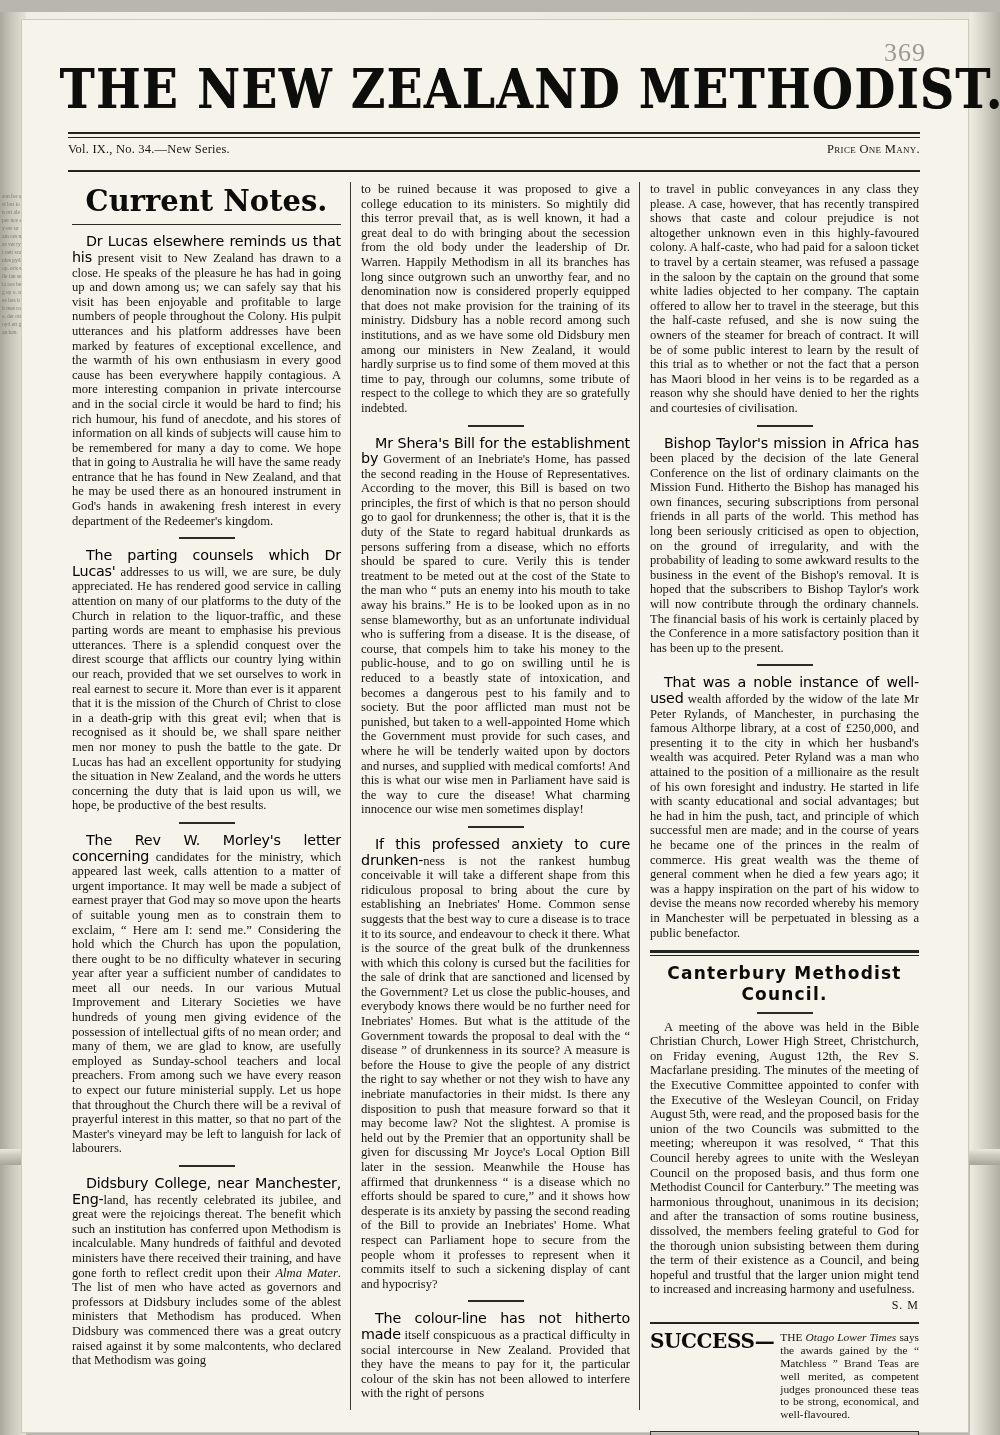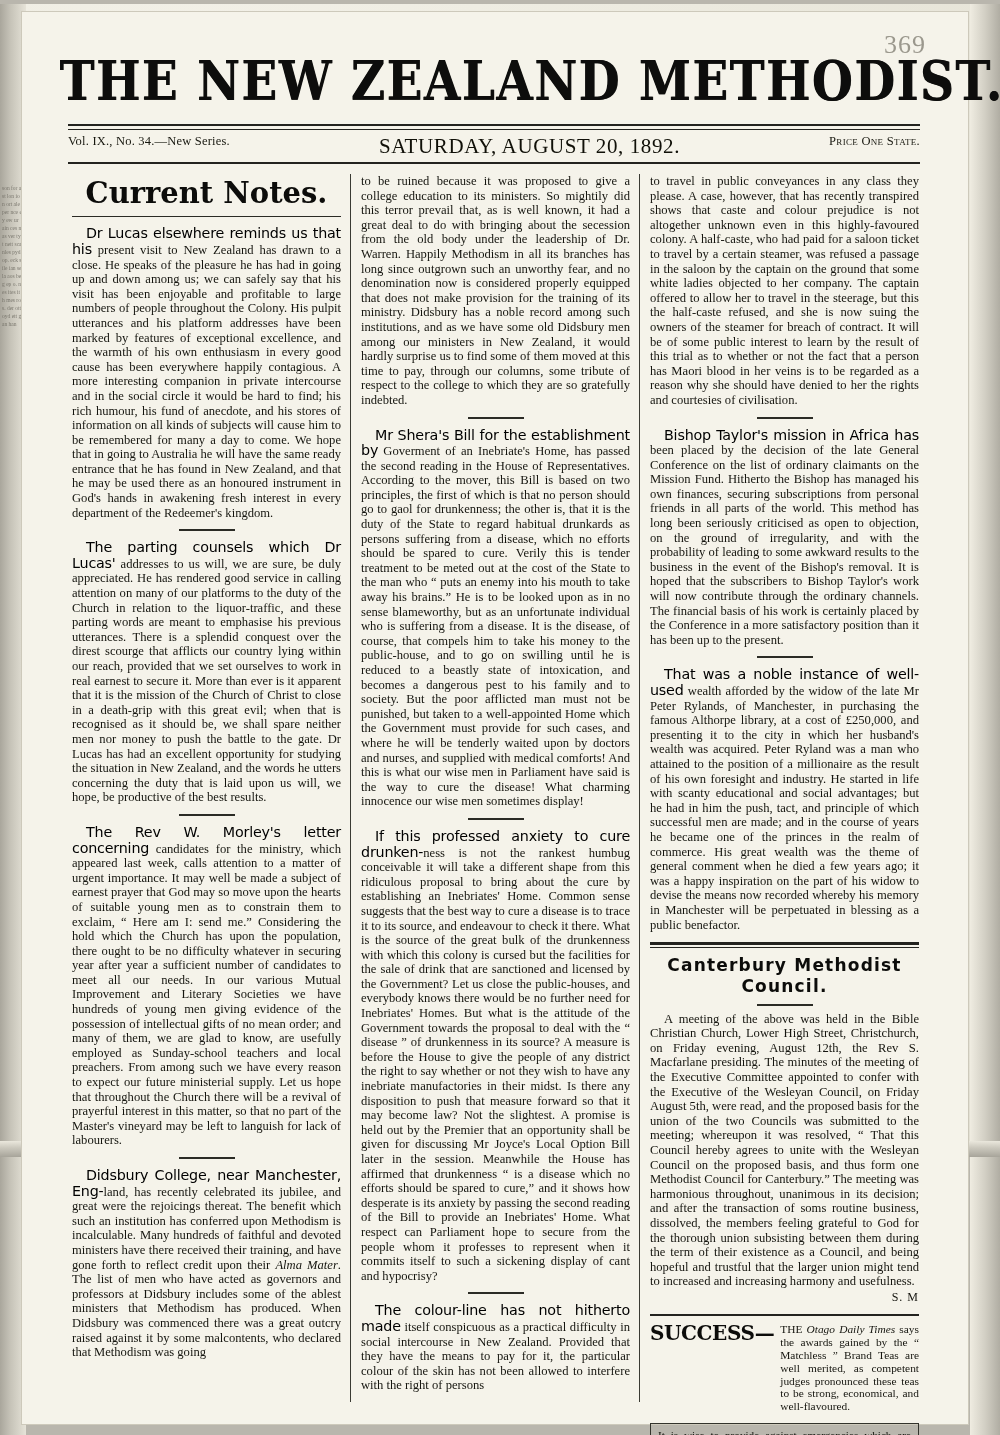--- a/index.html
+++ b/index.html
@@ -5,21 +5,21 @@
   html,body{margin:0;padding:0;}
   body{
     width:1000px;height:1435px;
     background:#b9b6ad;
     font-family:"Liberation Serif", serif;
     overflow:hidden;
     position:relative;
   }
   
   #sheet{
-    position:absolute;left:0;top:4px;width:1000px;height:1153px;
+    position:absolute;left:0;top:12px;width:1000px;height:1153px;
     background:
       radial-gradient(ellipse at 20% 10%, #f3f1e8 0%, #eceadf 45%, #e2dfd2 100%);
   }
   #page{
     position:absolute;left:22px;top:8px;width:946px;height:1412px;
     background:#f5f3ea;
     box-shadow:0 0 0 1px #cdc9bb;
   }
   
   #left-edge{
@@ -192,22 +192,21 @@
       <div class="masthead-title">THE NEW ZEALAND METHODIST.</div>
     </div>
 
     <div class="rule-double" style="top:112px">
       <div class="r1"></div>
         <div class="r2"></div>
     </div>
 
     <div class="infoline">
       <div class="vol">Vol. IX., No. 34.—New Series.</div>
-      <div class="date">SATURDAY, AUGUST 20, 1892.</div>
-      <div class="price">Price One State.</div>
+      <div class="price">Price One Many.</div>
     </div>
 
     <div id="rule-under-info"></div>
 
     <div class="cols">
 
       <div class="col c1">
 
         <div class="colhead">Current Notes.</div>
         <div class="head-rule"></div>
@@ -264,21 +263,21 @@
           <span>Canterbury Methodist</span><br>
           <span>Council.</span>
         </div>
         <div class="sep" style="margin:7px auto 6px auto"></div>
         <p class="body cmc-body indent">A meeting of the above was held in the Bible Christian Church, Lower High Street, Christchurch, on Friday evening, August 12th, the Rev S. Macfarlane presiding. The minutes of the meeting of the Executive Committee appointed to confer with the Executive of the Wesleyan Council, on Friday August 5th, were read, and the proposed basis for the union of the two Councils was submitted to the meeting; whereupon it was resolved, “ That this Council hereby agrees to unite with the Wesleyan Council on the proposed basis, and thus form one Methodist Council for Canterbury.” The meeting was harmonious throughout, unanimous in its decision; and after the transaction of soms routine business, dissolved, the members feeling grateful to God for the thorough union subsisting between them during the term of their existence as a Council, and being hopeful and trustful that the larger union might tend to increased and increasing harmony and usefulness.</p>
         <div class="signoff">S. M</div>
 
         <div class="ad-rule"></div>
         <div class="ad-success">
           <span class="word"><span>SUCCESS</span><span>—</span></span>
-          <span class="txt"><span class="sc">THE </span><em class="ital">Otago Daily Times</em><span> says the awards gained by the “ Matchless ” Brand Teas are well merited, as competent judges pronounced these teas to be strong, economical, and well-flavoured.</span></span>
+          <span class="txt"><span class="sc">THE </span><em class="ital">Otago Lower Times</em><span> says the awards gained by the “ Matchless ” Brand Teas are well merited, as competent judges pronounced these teas to be strong, economical, and well-flavoured.</span></span>
         </div>
 
         <div class="ad-box">
           <span>It is wise to provide against emergencies which are liable to arise in every family. In sudden attacks of cold, croup, asthma, etc., a bottle of Ayer's </span>
         </div>
 
       </div>
 
     </div>
   </div>

